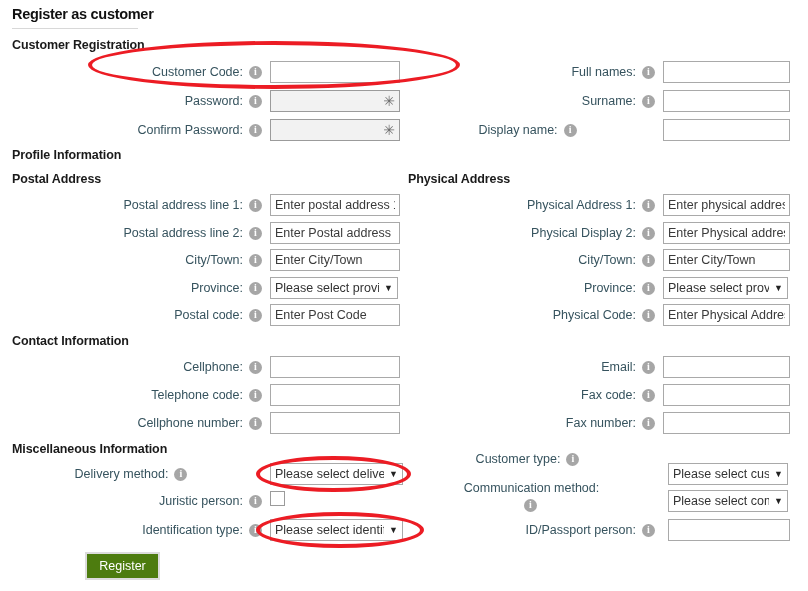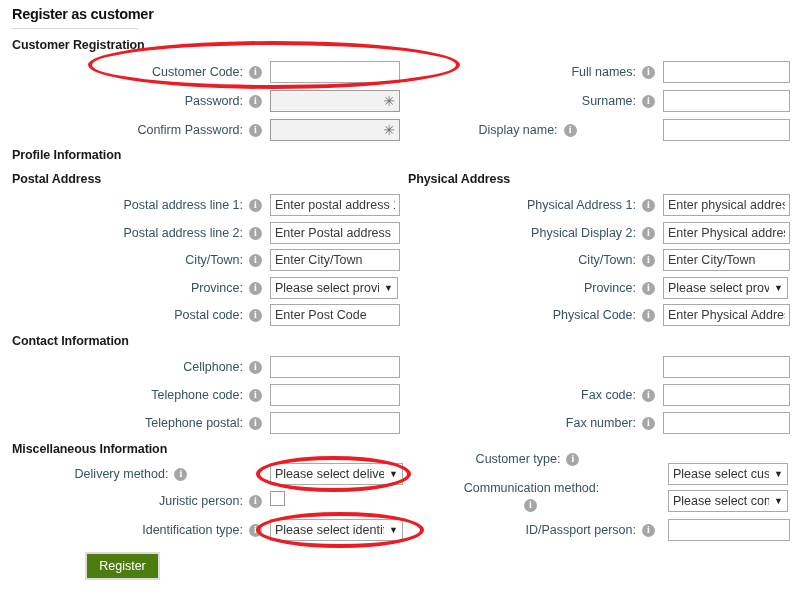--- a/index.html
+++ b/index.html
@@ -302,25 +302,29 @@
   </div>
   <input class="txt clear" style="position: absolute; left: 270px; top: 356px; width: 130px;" placeholder="">
 
   <div class="field" style="left:0px; top:384px; width:270px; justify-content:flex-end;">
     <span class="field-label">Telephone code:</span>
     <span class="info-icon"></span>
   </div>
   <input class="txt clear" style="position: absolute; left: 270px; top: 384px; width: 130px;" placeholder="">
 
   <div class="field" style="left:0px; top:412px; width:270px; justify-content:flex-end;">
-    <span class="field-label">Telephone postal:</span>
+    <span class="field-label">Cellphone number:</span>
     <span class="info-icon"></span>
   </div>
   <input class="txt clear" style="position: absolute; left: 270px; top: 412px; width: 130px;" placeholder="">
 
+  <div class="field" style="left:400px; top:356px; width:263px; justify-content:flex-end;">
+    <span class="field-label">Email:</span>
+    <span class="info-icon"></span>
+  </div>
   <input class="txt clear" style="position: absolute; left: 663px; top: 356px; width: 127px;" placeholder="">
 
   <div class="field" style="left:400px; top:384px; width:263px; justify-content:flex-end;">
     <span class="field-label">Fax code:</span>
     <span class="info-icon"></span>
   </div>
   <input class="txt clear" style="position: absolute; left: 663px; top: 384px; width: 127px;" placeholder="">
 
   <div class="field" style="left:400px; top:412px; width:263px; justify-content:flex-end;">
     <span class="field-label">Fax number:</span>

